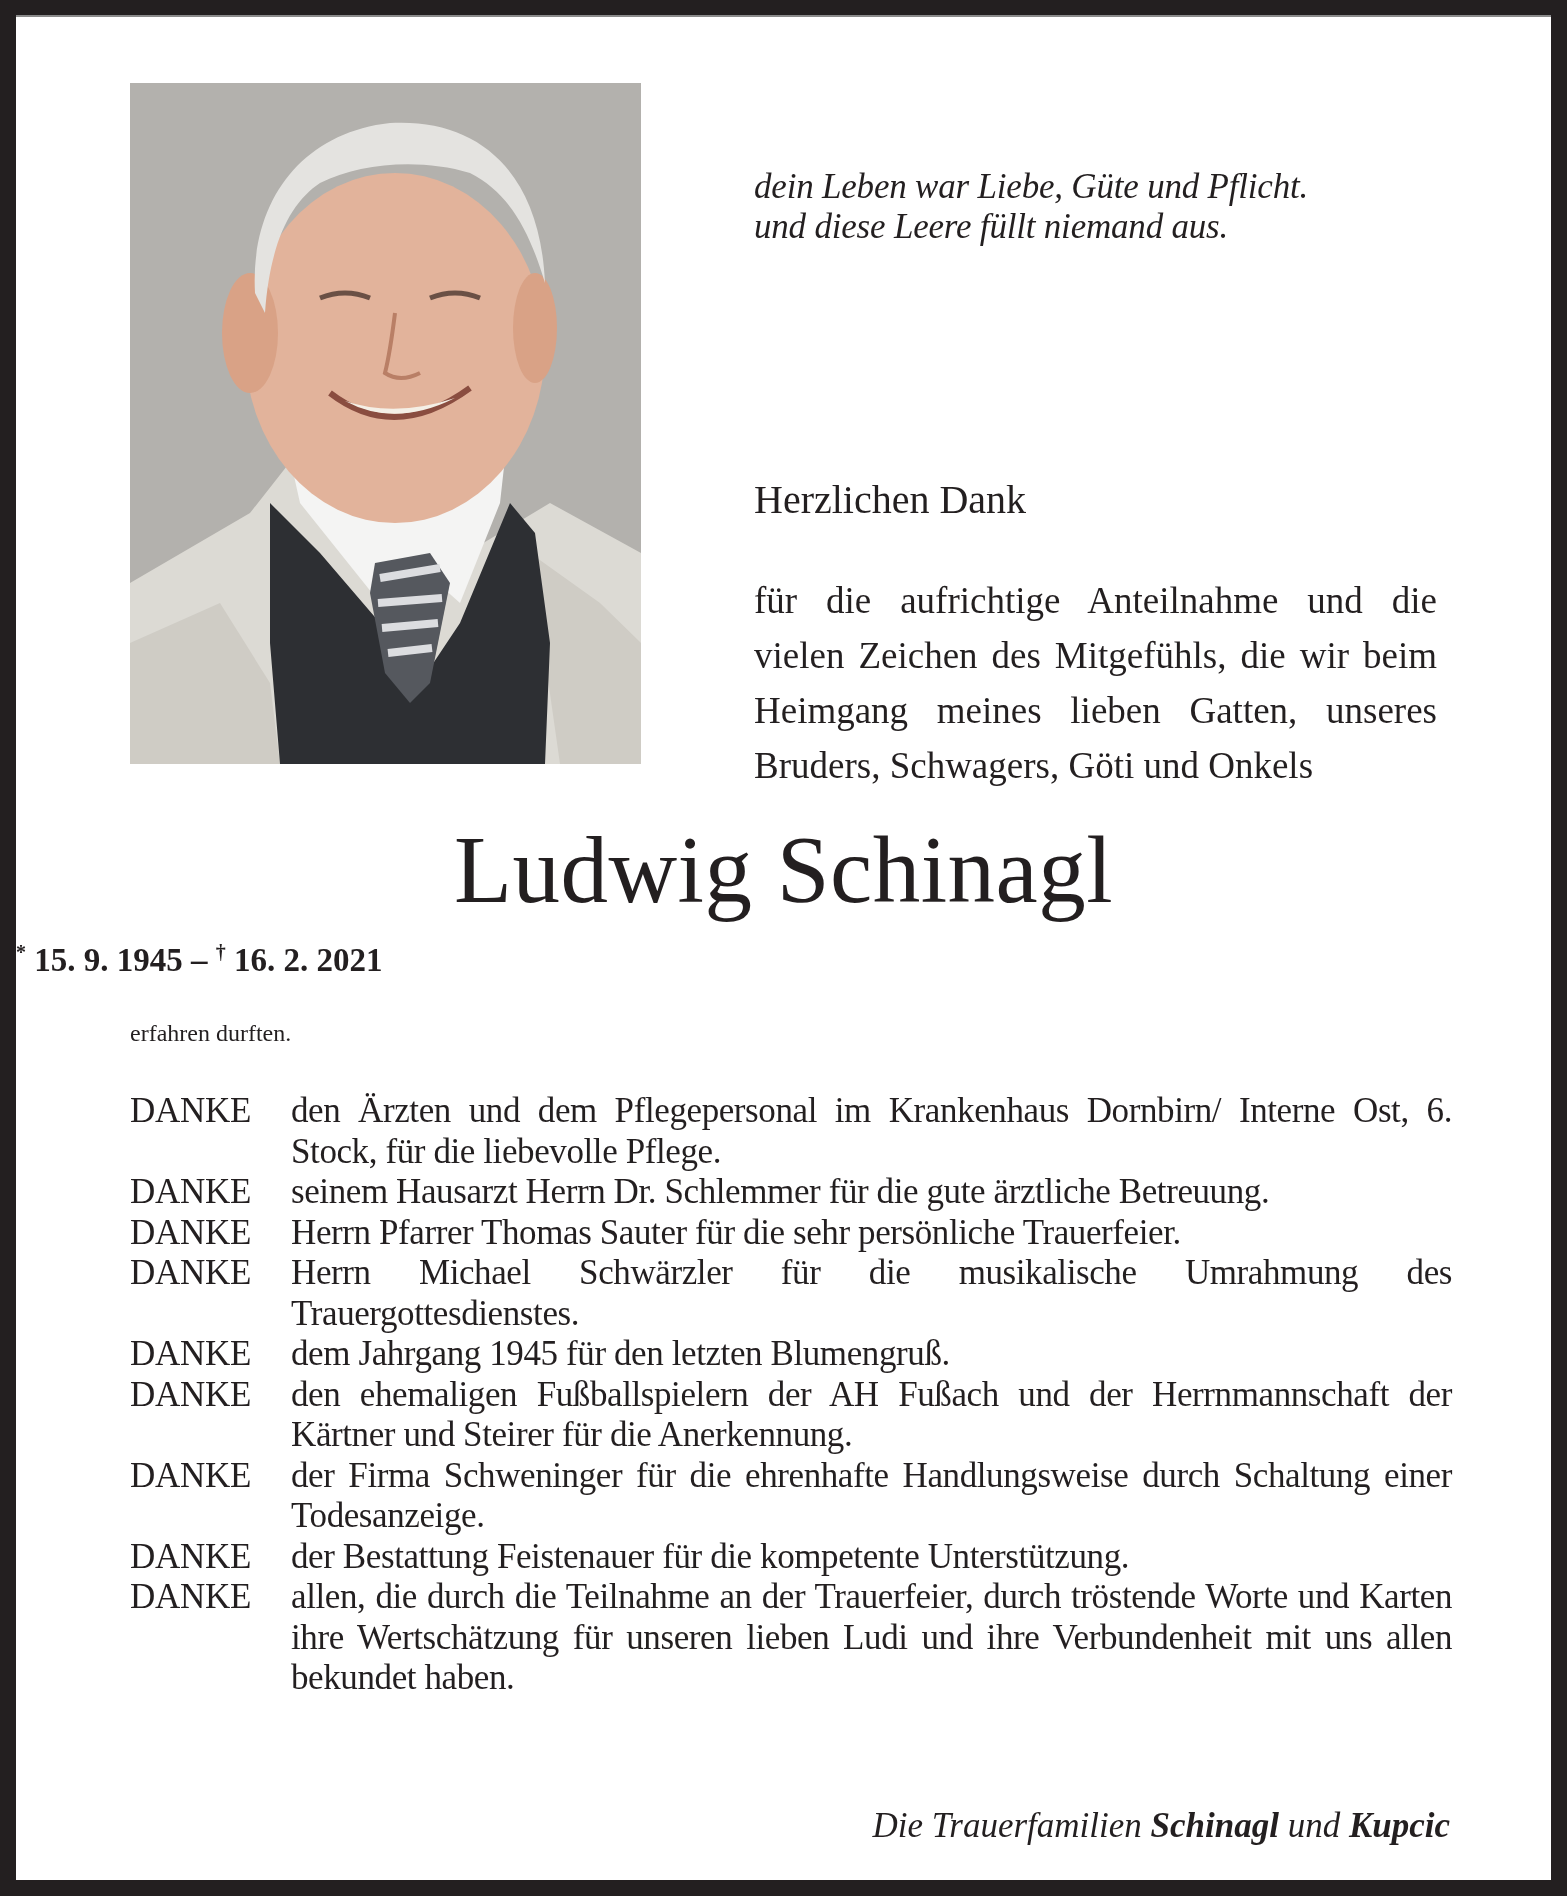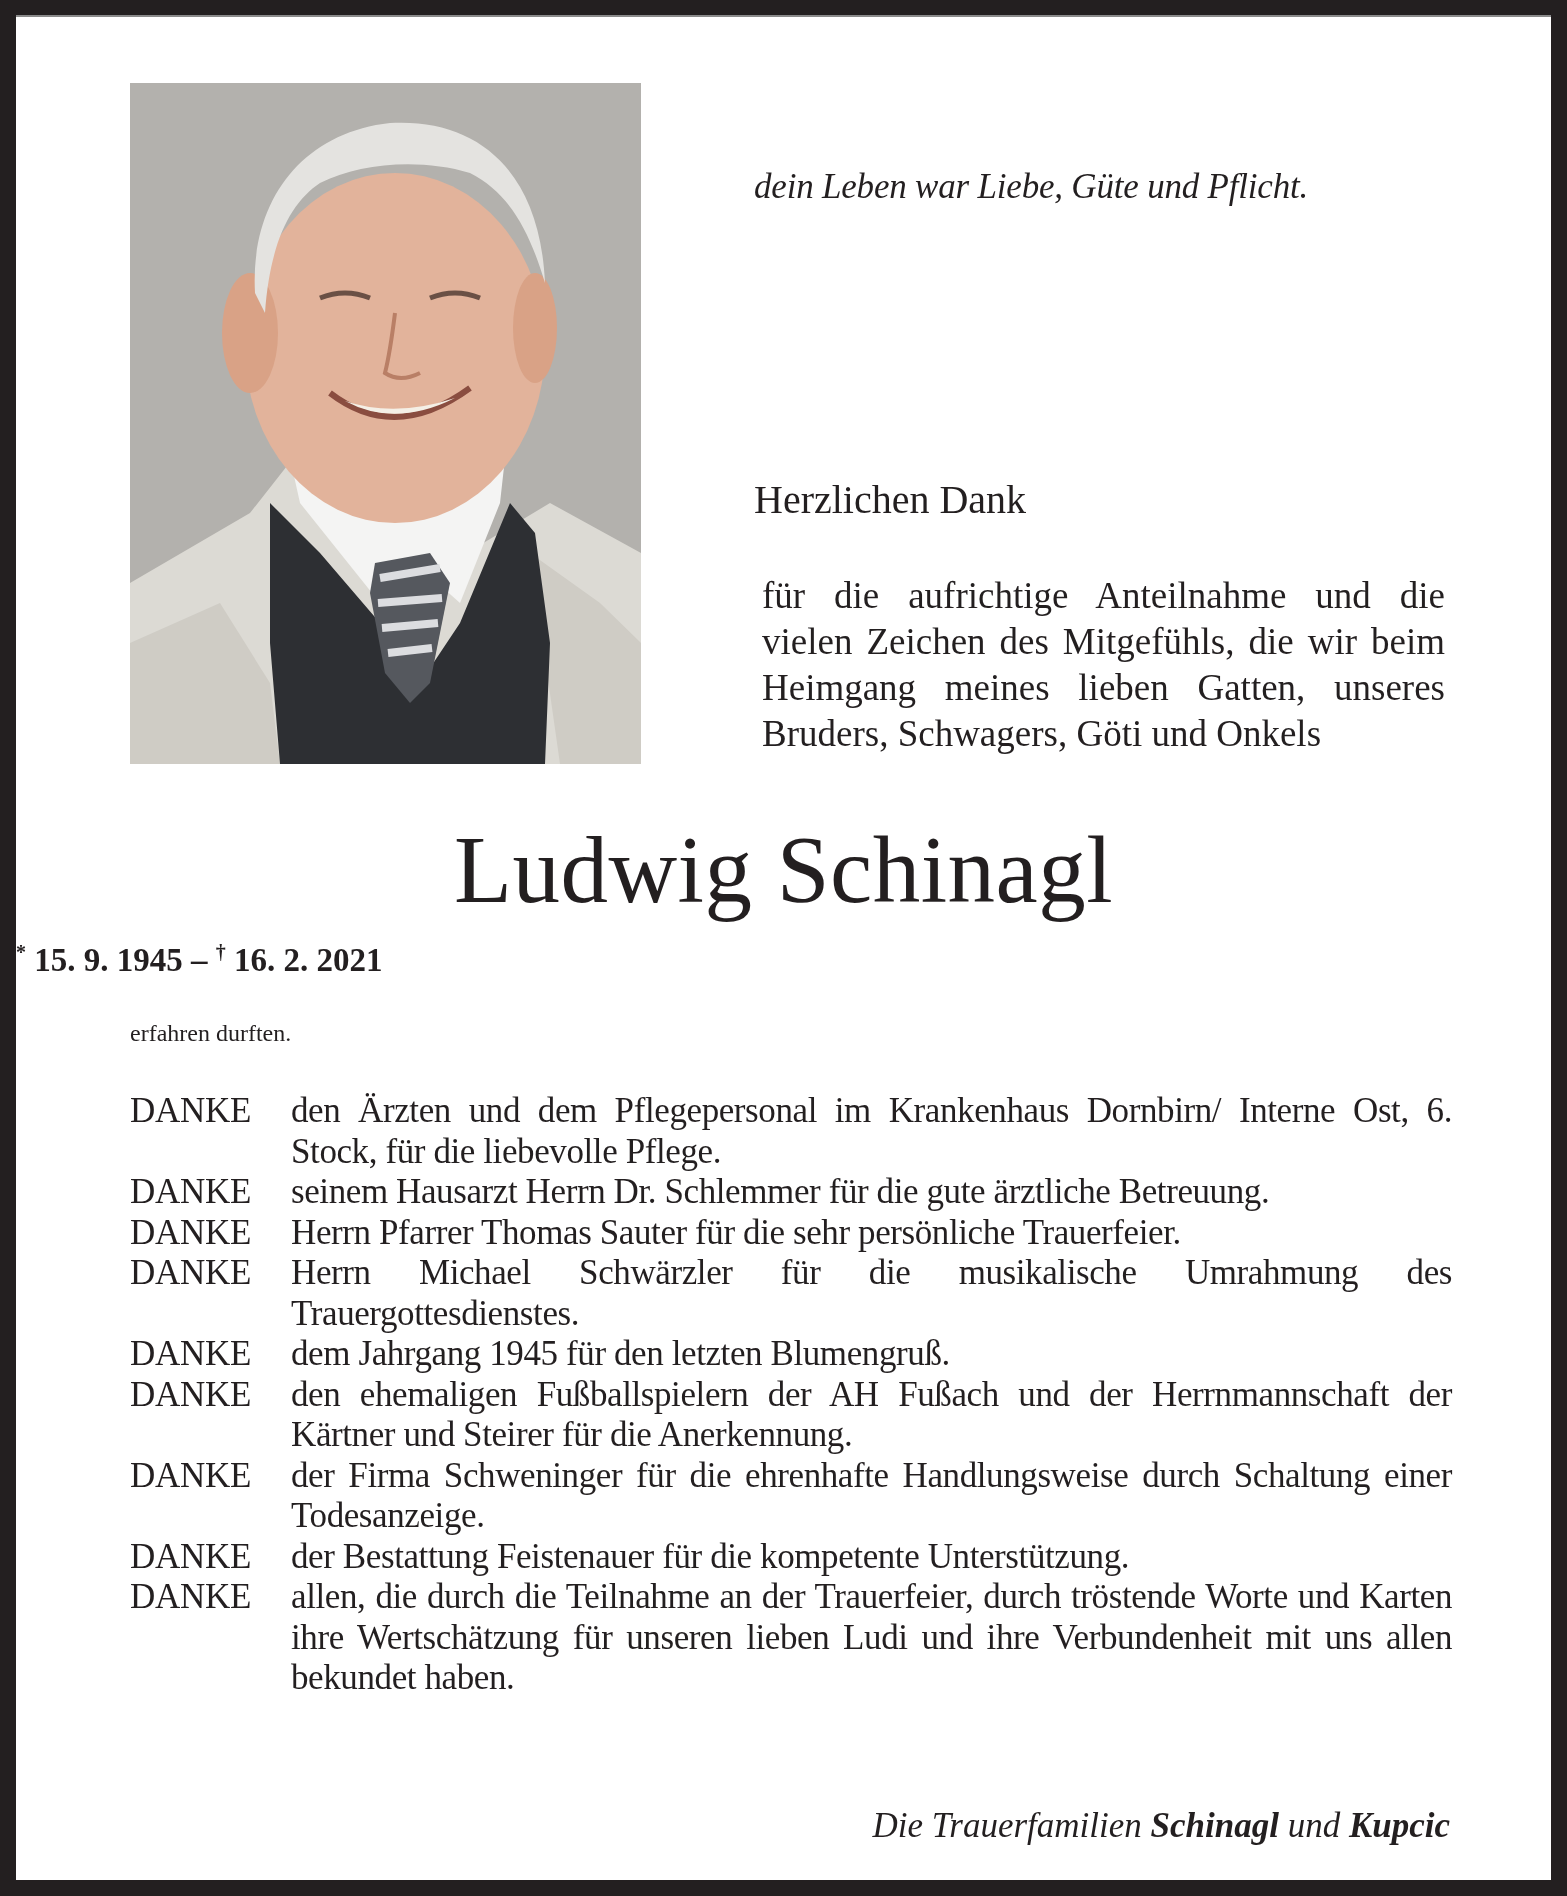--- a/index.html
+++ b/index.html
@@ -56,25 +56,24 @@
       font-size: 40px;
       line-height: 48px;
       white-space: nowrap;
     }
     .intro {
       position: absolute;
       left: 738px;
       top: 558px;
       width: 683px;
       font-size: 37px;
-      line-height: 46px;
+      line-height: 55px;
       text-align: justify;
       text-align-last: left;
       hyphens: manual;
-      margin-left: 8px;
     }
     .name {
       position: absolute;
       left: 0;
       right: 0;
       top: 800px;
       text-align: center;
       font-size: 95px;
       line-height: 110px;
       letter-spacing: 0.5px;
@@ -171,20 +170,21 @@
 
       <path d="M265 230 Q260 270 255 290 Q270 300 290 290" stroke="#b97f66" stroke-width="4" fill="none"></path>
 
       <path d="M200 310 Q265 360 340 305" stroke="#8a4d40" stroke-width="6" fill="none"></path>
       <path d="M215 318 Q265 345 325 315 Q265 335 215 318 Z" fill="#f4efe6"></path>
     </svg>
   </div>
 
   <div class="poem">
     <div>dein Leben war Liebe, Güte und Pflicht.</div>
+    <div>und diese Leere füllt niemand aus.</div>
   </div>
 
   <div class="thanks-heading">Herzlichen Dank</div>
 
   <div class="intro">für die aufrichtige Anteilnahme und die vielen Zeichen des Mitgefühls, die wir beim Heimgang meines lieben Gatten, unseres Bruders, Schwagers, Göti und Onkels</div>
 
   <div class="name">Ludwig Schinagl</div>
 
   <div class="dates">
     <sup>*</sup>

